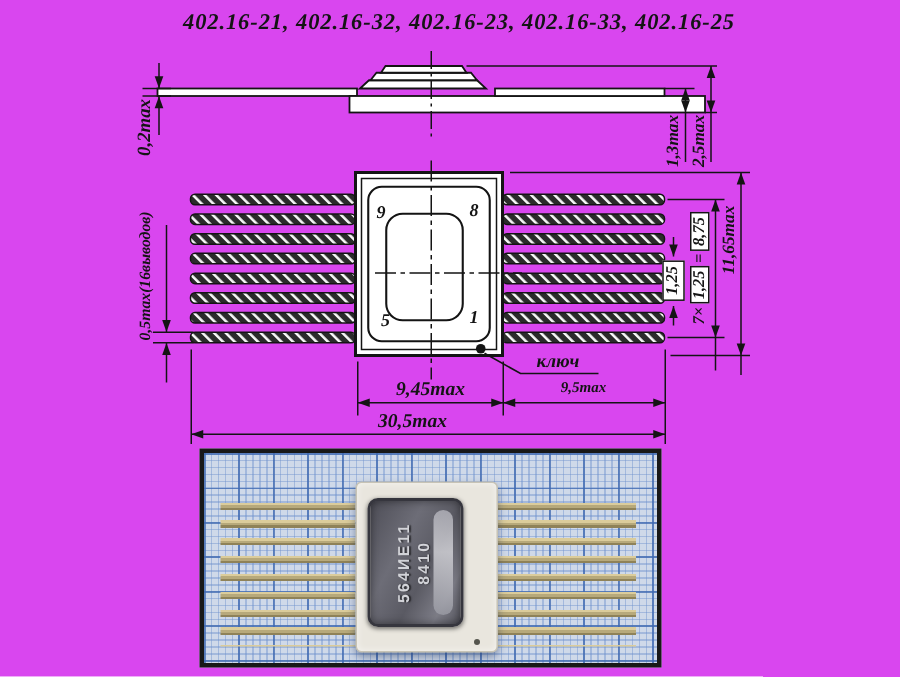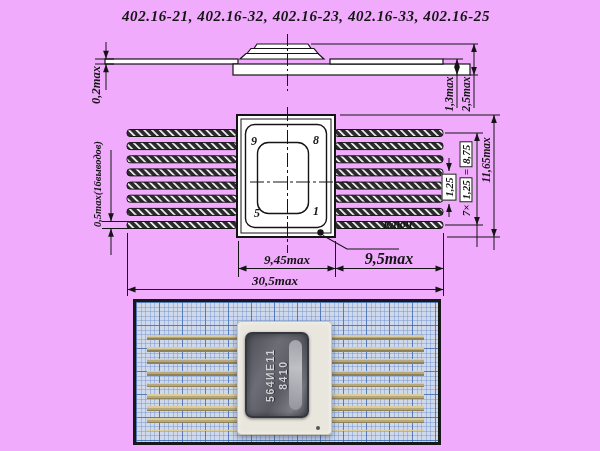--- a/index.html
+++ b/index.html
@@ -1,16 +1,16 @@
 <!DOCTYPE html>
 <html><head>
 <meta charset="utf-8">
 <style>
   html,body{margin:0;padding:0;background:#ffffff;}
-  .stage{position:relative;width:600px;height:451px;background:#f0abfc;overflow:hidden;
+  .stage{position:relative;width:600px;height:451px;background:#d946ef;overflow:hidden;
          font-family:"Liberation Serif",serif;color:#141414;}
   
   .lbl{position:absolute;font-style:italic;font-weight:600;font-size:12.5px;line-height:1;
        white-space:nowrap;transform:translate(-50%,-50%);color:#141414;
        font-family:"Liberation Serif",serif;}
   .lbl.rot{transform:translate(-50%,-50%) rotate(-90deg);}
   .title{font-size:15px;letter-spacing:.6px;font-weight:600;}
   .small{font-size:10.5px;}
   .pin{font-size:12px;}
   .boxed{border:1.3px solid #141414;padding:1px 3px;background:#fff;}
@@ -169,37 +169,37 @@
   <div class="lbl rot" style="left:450px;top:94px;font-size:11.5px;">1,3max</div>
   <div class="lbl rot" style="left:467px;top:94px;font-size:11.5px;">2,5max</div>
 
   <div class="lbl rot small" style="left:98px;top:184px;">0,5max(16выводов)</div>
 
   <div class="lbl pin" style="left:254px;top:141px;">9</div>
   <div class="lbl pin" style="left:316px;top:140px;">8</div>
   <div class="lbl pin" style="left:257px;top:213px;">5</div>
   <div class="lbl pin" style="left:316px;top:211px;">1</div>
 
-  <div class="lbl" style="left:372px;top:224px;margin-left:26px;">ключ</div>
+  <div class="lbl" style="left:372px;top:241px;">ключ</div>
 
   <div class="lbl rot boxed" style="left:449px;top:187px;font-size:11px;">1,25</div>
 
   <div class="lbl rot" style="left:466px;top:179px;">
     <span class="formula">
       <span>7×</span>
       <span class="boxed">1,25</span>
       <span>=</span>
       <span class="boxed">8,75</span>
     </span>
   </div>
 
   <div class="lbl rot" style="left:487px;top:160px;font-size:11.5px;">11,65max</div>
 
   <div class="lbl" style="left:287px;top:259px;font-size:13px;font-style:italic;">9,45max</div>
-  <div class="lbl" style="left:389px;top:259px;font-size:16px;">9,5max</div>
+  <div class="lbl" style="left:389px;top:259px;font-size:10px;">9,5max</div>
   <div class="lbl" style="left:275px;top:280px;font-size:13px;">30,5max</div>
 
   <div class="photo">
     <div class="paper">
       <div class="leads left"></div>
       <div class="leads right"></div>
       <div class="ceramic"></div>
       <div class="lid">
         <div class="lid-shine"></div>
         <div class="marking-wrap">

